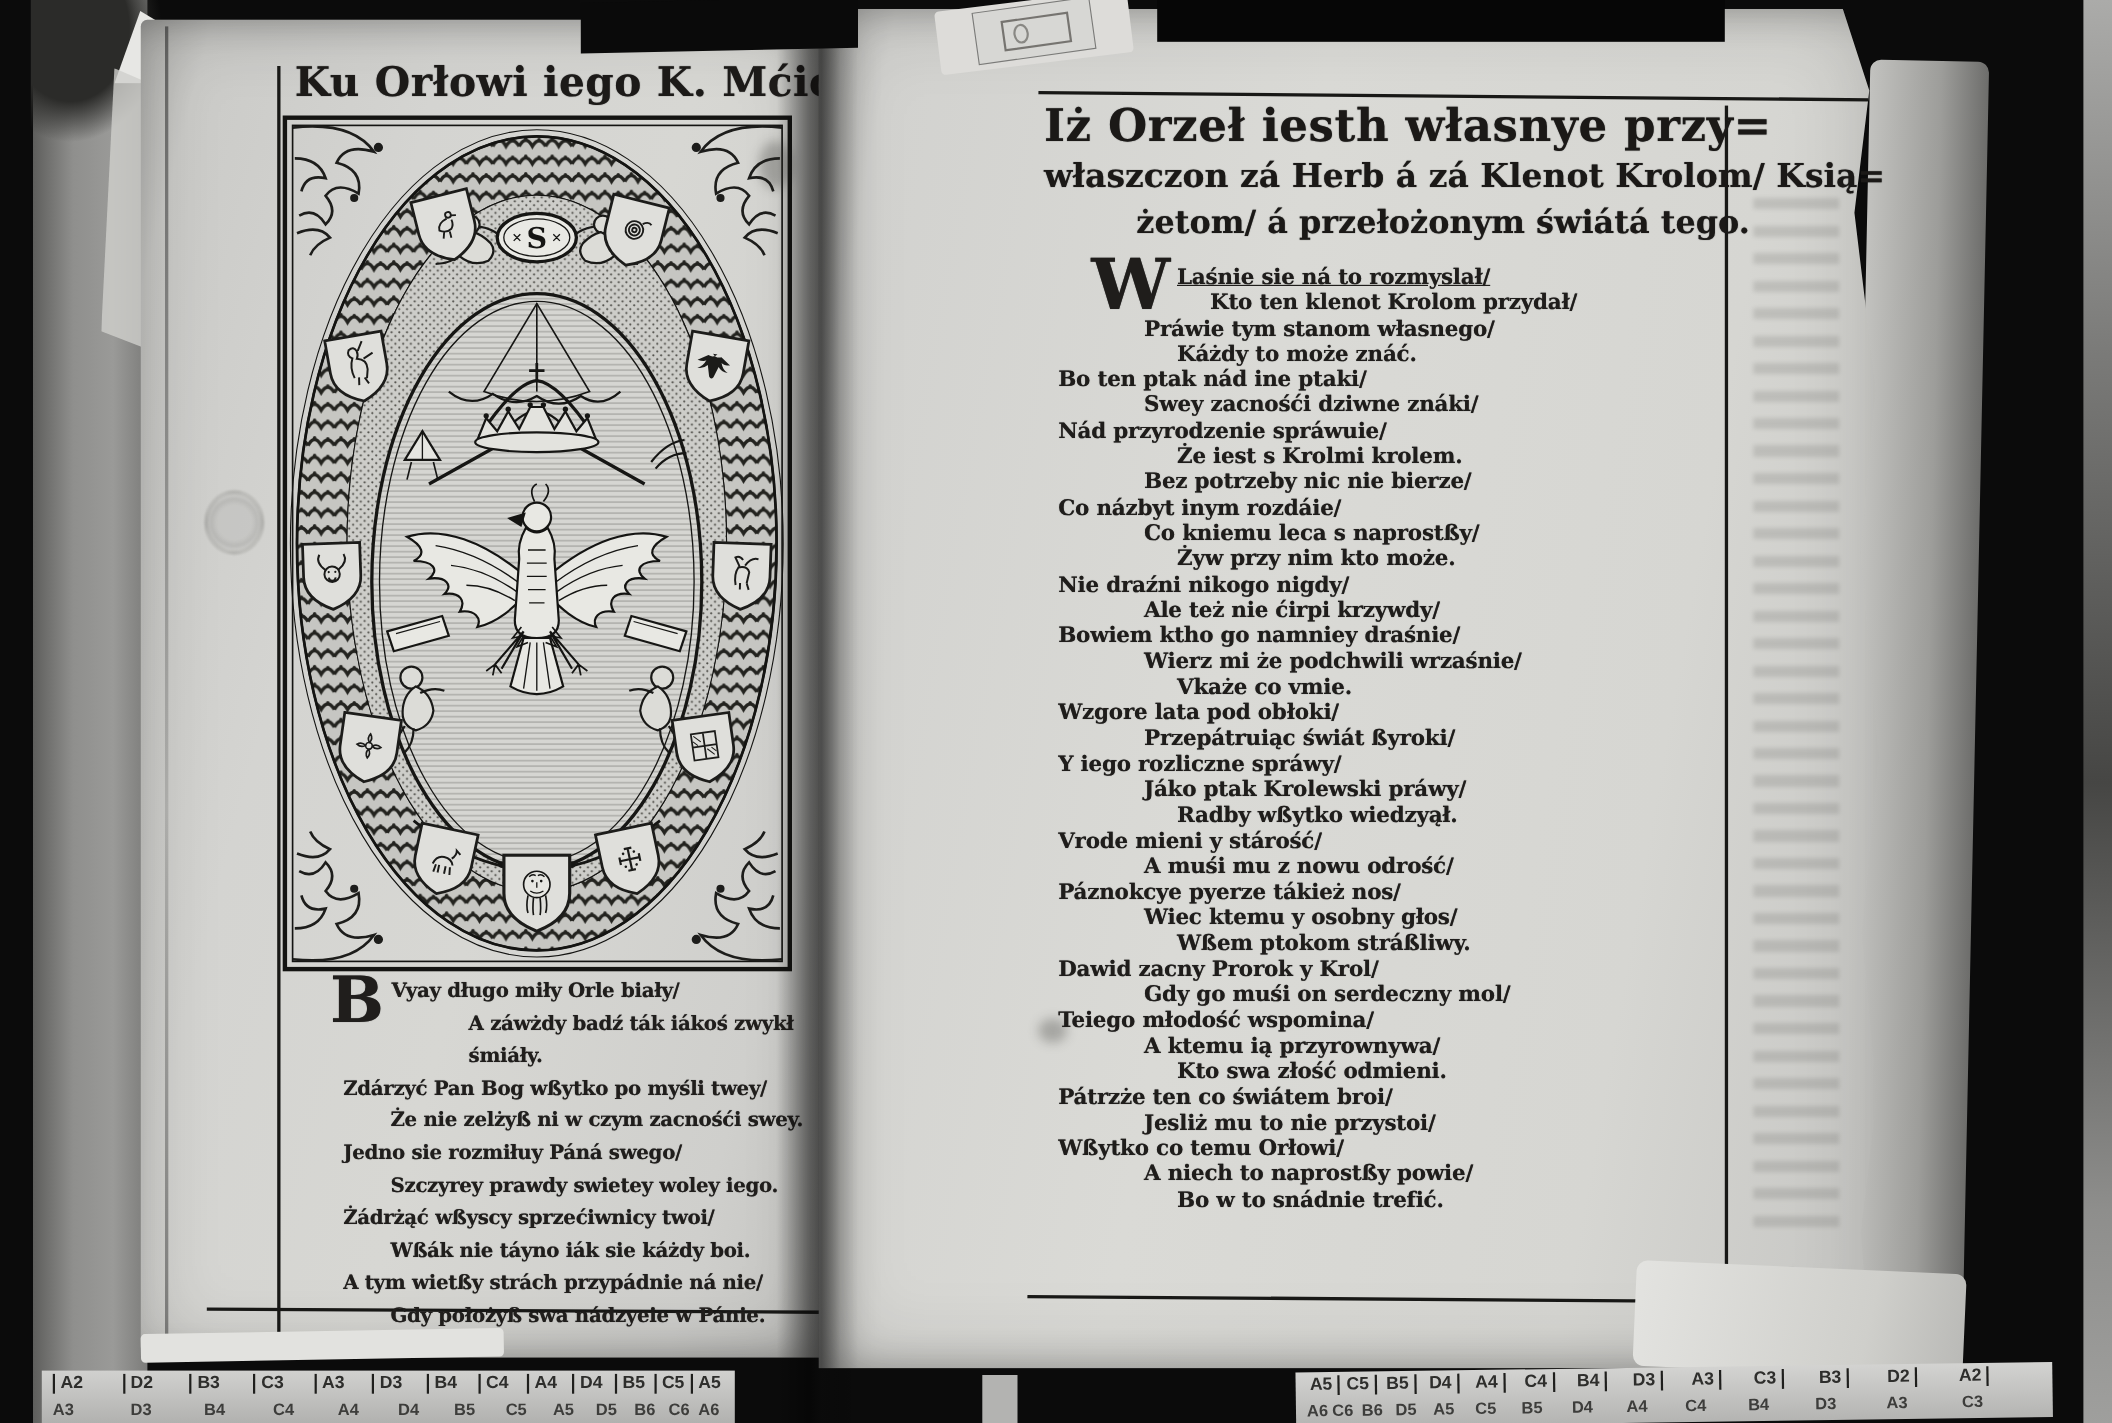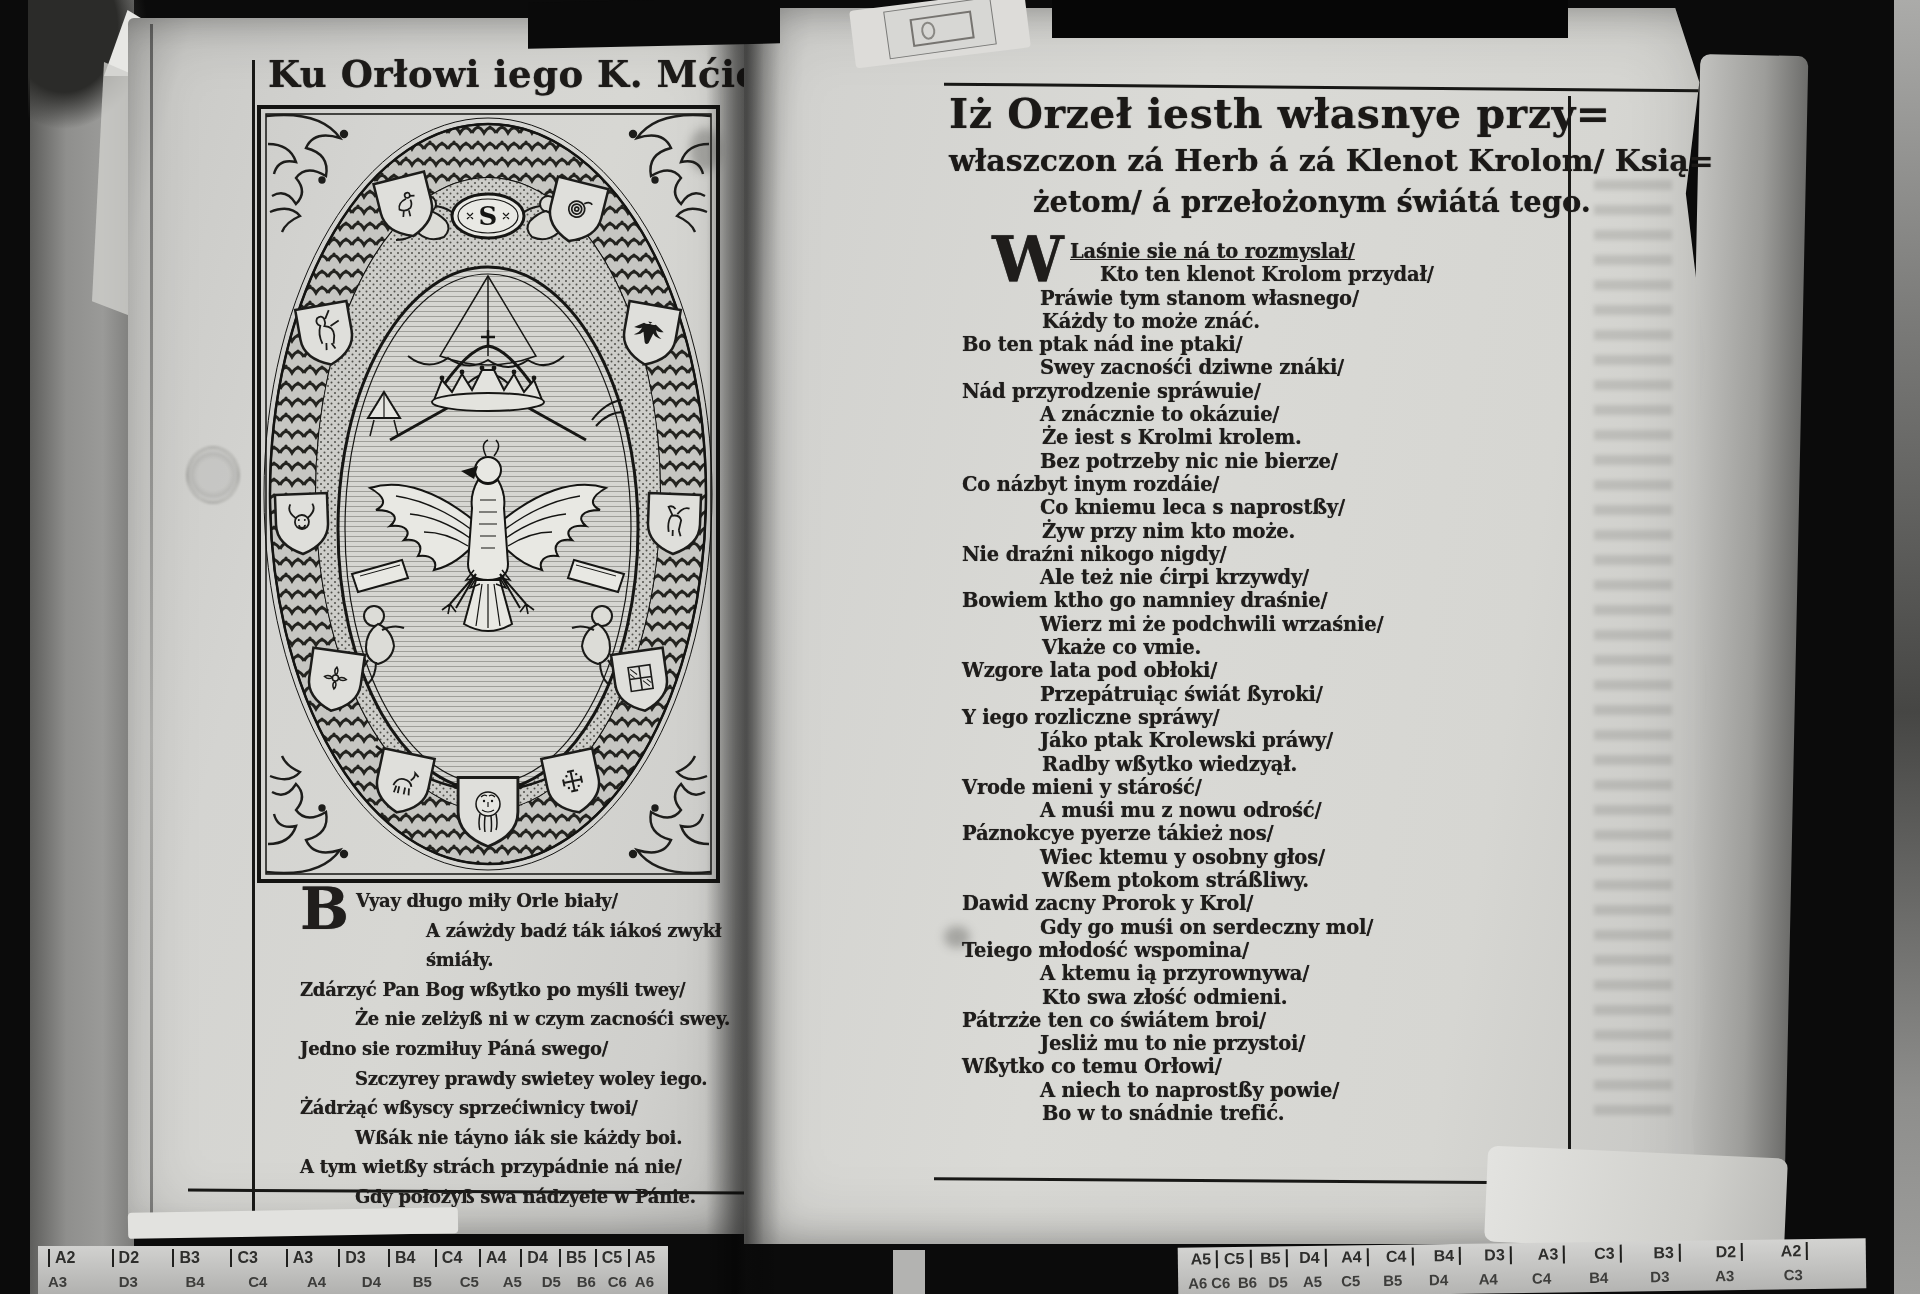--- a/index.html
+++ b/index.html
@@ -53,37 +53,37 @@
 
   
   .lp-header{left:268px;top:52px;font-size:37px;font-weight:bold;color:#1c1a18;
     letter-spacing:.5px;white-space:nowrap;text-shadow:0 0 1px rgba(25,25,25,.7);}
   .lp-stamp{left:186px;top:446px;width:48px;height:52px;border-radius:50%;
     border:3px double rgba(55,55,52,.45);opacity:.55;filter:blur(1px);
     background:radial-gradient(circle,rgba(60,60,58,.12) 45%,rgba(60,60,58,.3) 60%,transparent 75%);}
   .lverse{left:300px;top:886px;width:452px;font-size:18px;line-height:29.6px;font-weight:bold;
     color:#201e1c;letter-spacing:-.3px;text-shadow:0 0 .7px rgba(30,30,30,.75);}
   .lverse .dropcap{position:absolute;left:0;top:-6px;font-size:58px;line-height:58px;font-weight:bold;}
-  .lverse .i0{margin-left:0;}
+  .lverse .i0{margin-left:12px;}
   .lverse .i1{margin-left:55px;}
   .lverse .i3{margin-left:56px;}
   .lverse .i4{margin-left:126px;}
 
   
   .rhead{left:949px;top:88px;color:#1b1917;font-weight:bold;white-space:nowrap;
     text-shadow:0 0 1px rgba(25,25,25,.7);}
   .rhead .h1{font-size:41px;line-height:52px;letter-spacing:.5px;}
   .rhead .h2{font-size:30px;line-height:42px;}
   .rhead .h3{font-size:29px;line-height:40px;margin-left:84px;}
   .rpoem{left:962px;top:240px;width:612px;font-size:19.5px;line-height:23.3px;font-weight:bold;
     color:#1f1d1b;letter-spacing:-.2px;text-shadow:0 0 .7px rgba(30,30,30,.75);white-space:nowrap;}
   .rpoem .dropcap{position:absolute;left:30px;top:-12px;font-size:64px;line-height:64px;font-weight:bold;}
   .rpoem .i0{margin-left:0;}
   .rpoem .i1{margin-left:78px;}
-  .rpoem .i2{margin-left:80px;}
+  .rpoem .i2{margin-left:108px;}
   .rpoem .i3{margin-left:108px;text-decoration:underline;}
   .rpoem .i4{margin-left:138px;}
   .sig{position:absolute;left:642px;top:909px;font-size:19px;font-weight:bold;}
 
   
   .ruler{font-family:"Liberation Sans",sans-serif;font-weight:bold;color:#2e2e2c;}
   .ruler-left{left:38px;top:1246px;width:630px;height:48px;
     background:linear-gradient(#d1d1cf,#b1b1af);}
   .ruler-right{left:1178px;top:1243px;width:688px;height:50px;transform:rotate(-.8deg);
     background:linear-gradient(#d3d3d1,#b4b4b2);}
@@ -378,21 +378,20 @@
     <span class="dropcap">W</span>
     <div>
 
     <div class="pl i3">Laśnie sie ná to rozmyslał/</div>
         <div class="pl i4">Kto ten klenot Krolom przydał/</div>
         <div class="pl i1">Práwie tym stanom własnego/</div>
         <div class="pl i2">Káżdy to może znáć.</div>
         <div class="pl i0">Bo ten ptak nád ine ptaki/</div>
         <div class="pl i1">Swey zacnośći dziwne znáki/</div>
         <div class="pl i0">Nád przyrodzenie spráwuie/</div>
-        <div class="pl i1">A znácznie to okázuie/</div>
         <div class="pl i2">Że iest s Krolmi krolem.</div>
         <div class="pl i1">Bez potrzeby nic nie bierze/</div>
         <div class="pl i0">Co názbyt inym rozdáie/</div>
         <div class="pl i1">Co kniemu leca s naprostßy/</div>
         <div class="pl i2">Żyw przy nim kto może.</div>
         <div class="pl i0">Nie draźni nikogo nigdy/</div>
         <div class="pl i1">Ale też nie ćirpi krzywdy/</div>
         <div class="pl i0">Bowiem ktho go namniey draśnie/</div>
         <div class="pl i1">Wierz mi że podchwili wrzaśnie/</div>
         <div class="pl i2">Vkaże co vmie.</div>

